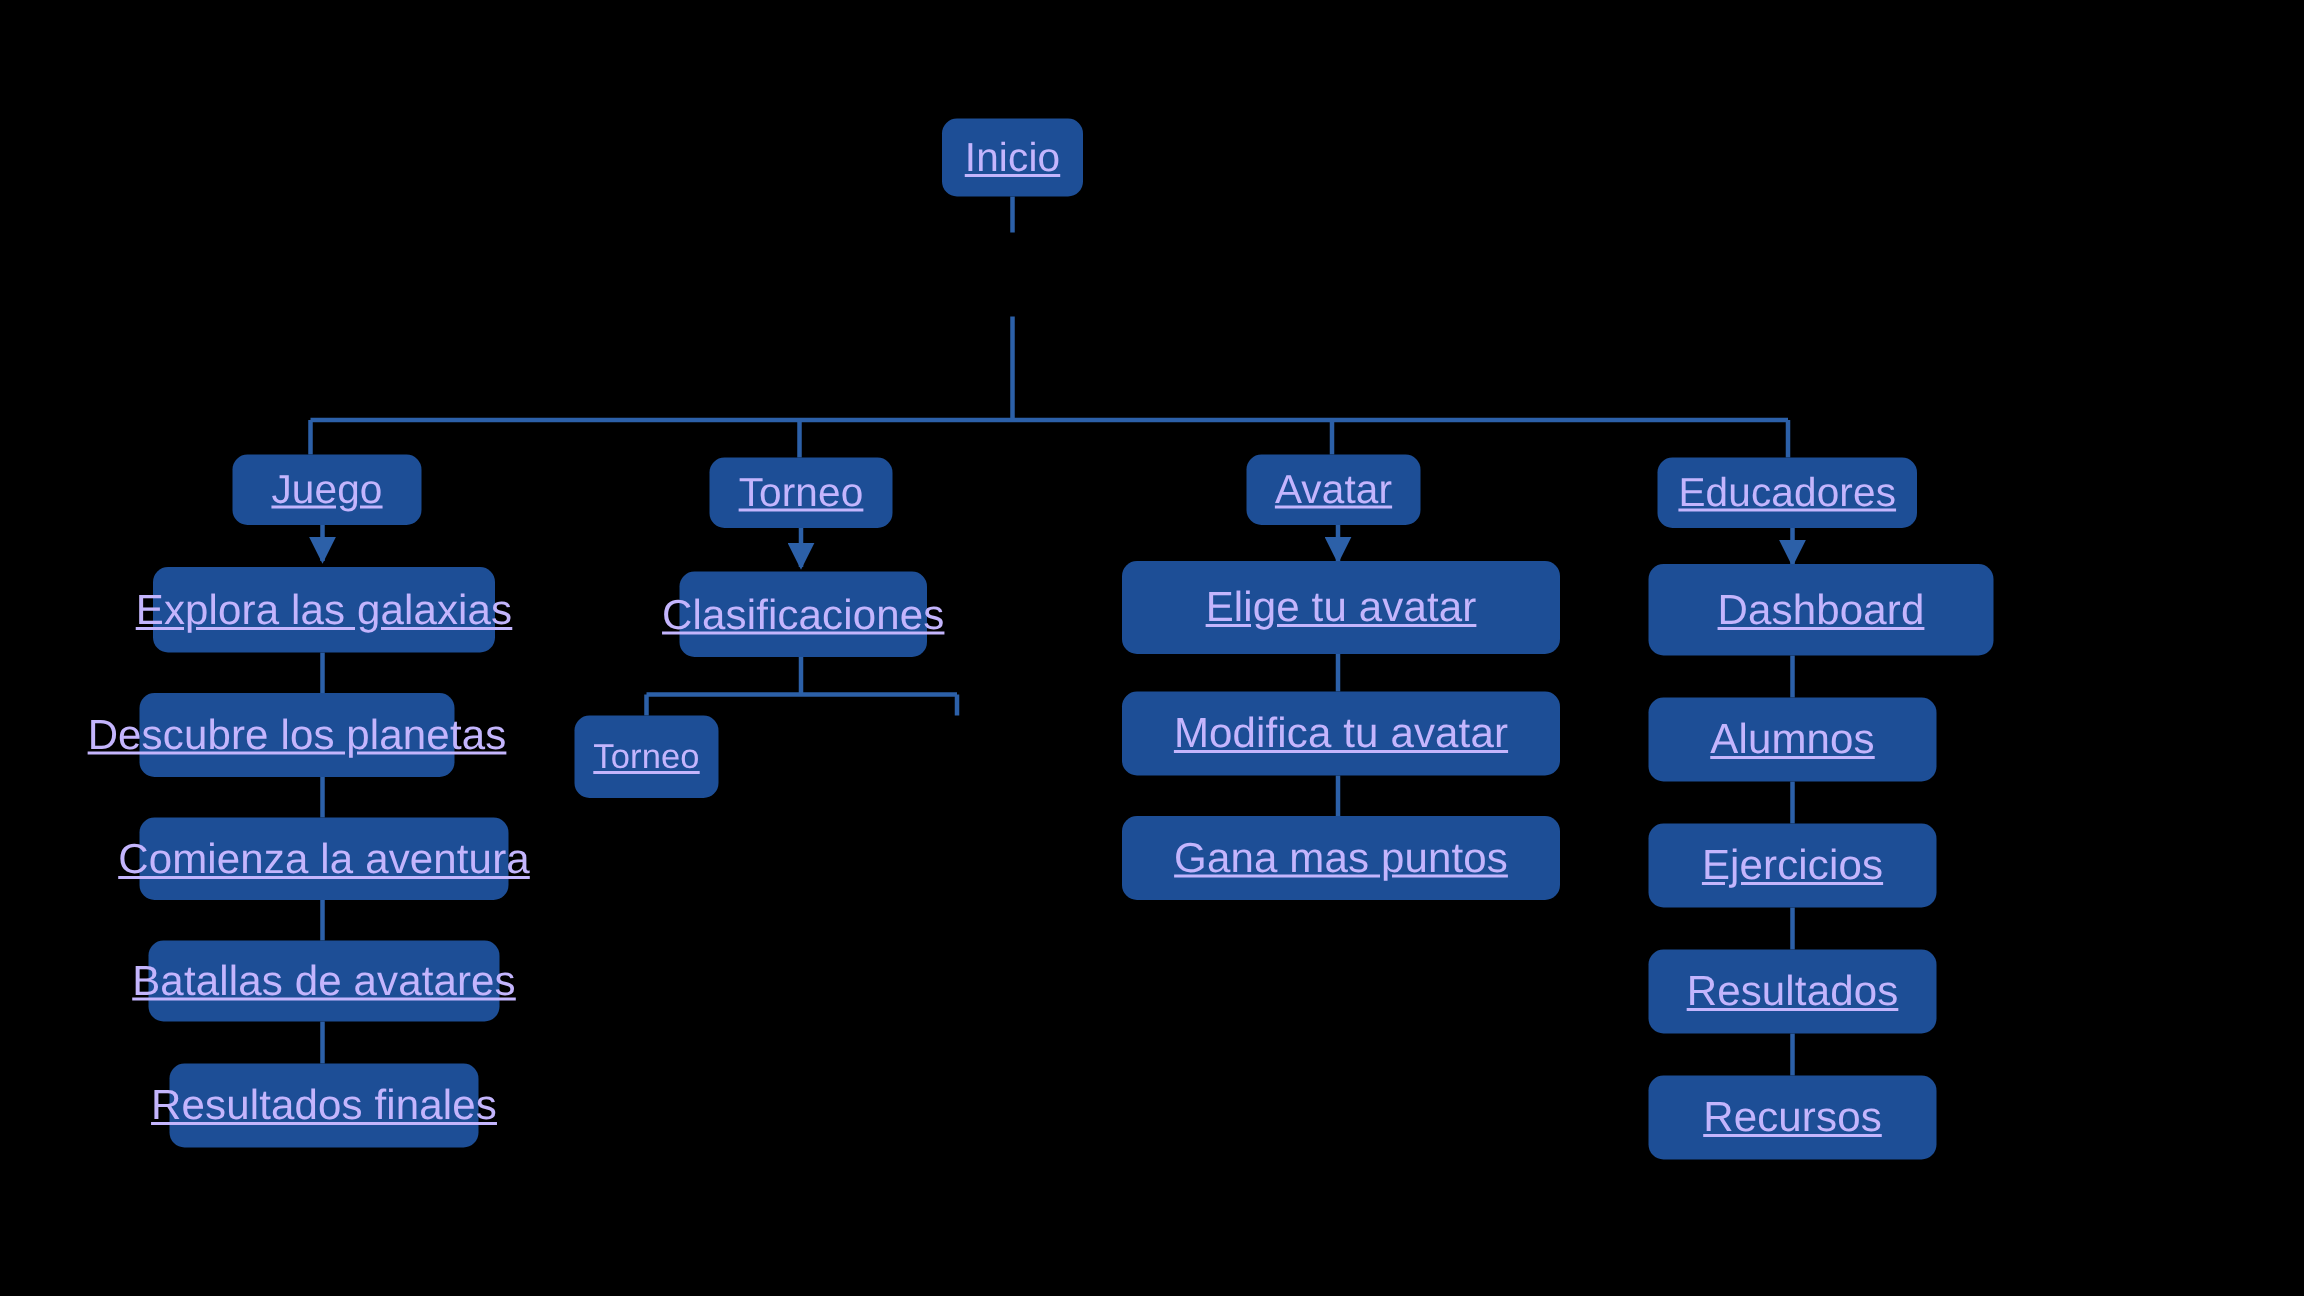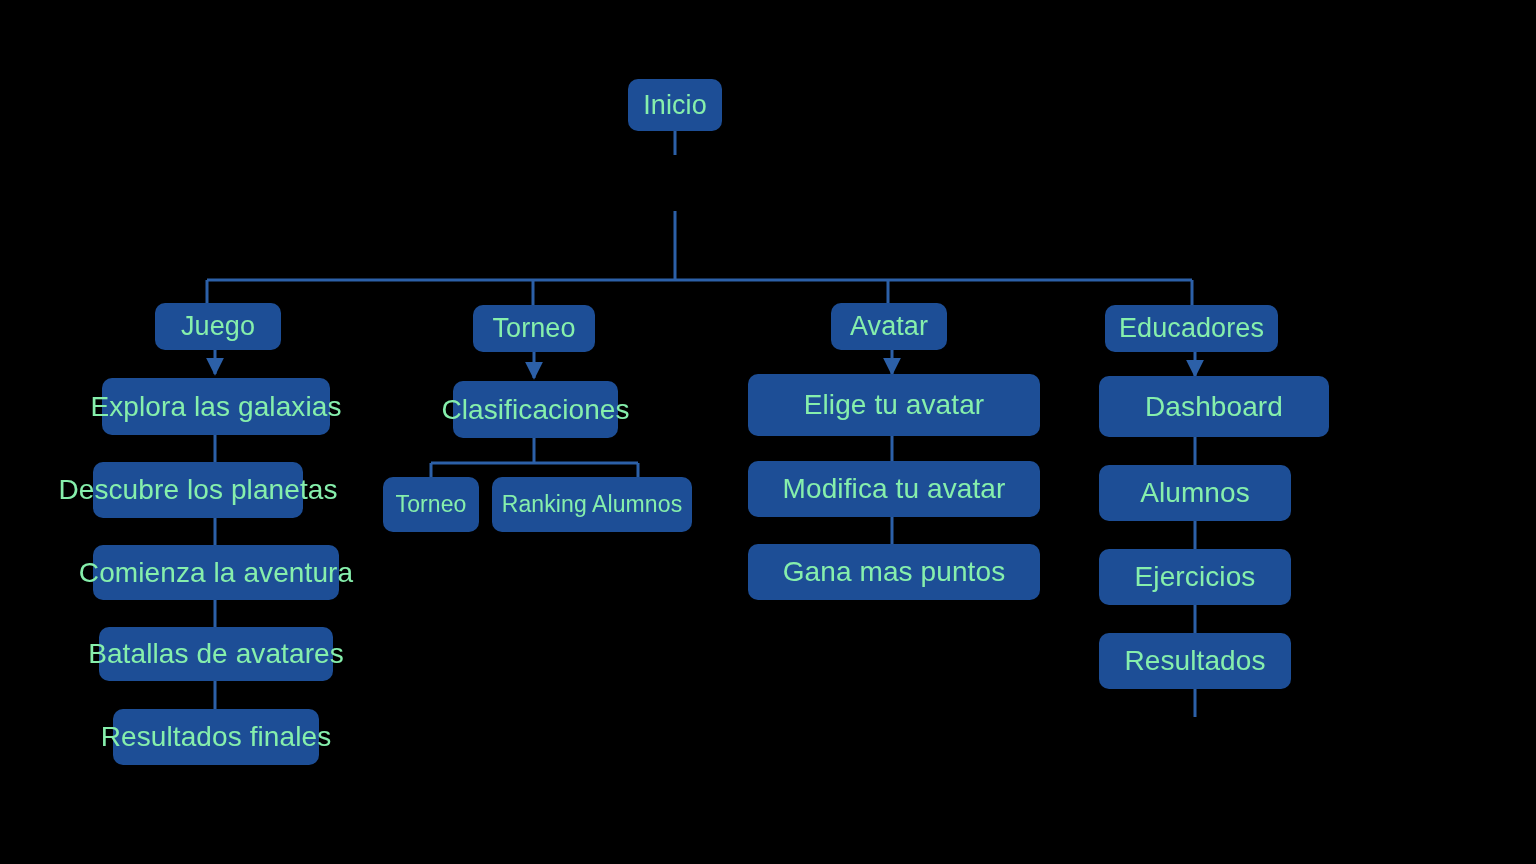--- a/index.html
+++ b/index.html
@@ -20,28 +20,29 @@
     left: 0; top: 0;
     width: 1536px;
     height: 864px;
     pointer-events: none;
   }
   .node {
     position: absolute;
     box-sizing: border-box;
     background: #1d4e96;
     border-radius: 10px;
-    color: #86efac;
+    color: #c4b5fd;
     display: flex;
     align-items: center;
     justify-content: center;
     text-align: center;
     line-height: 1;
     letter-spacing: 0.1px;
     white-space: nowrap;
+    text-decoration: underline;
     -webkit-font-smoothing: antialiased;
   }
   .node.lvl0 { font-size: 27px; }
   .node.lvl1 { font-size: 27px; }
   .node.lvl2 { font-size: 28px; }
   .node.lvl3 { font-size: 23px; }
 </style>
 </head>
 <body>
 
@@ -96,26 +97,26 @@
   <div class="node lvl1" style="left:155px; top:303px; width:126px; height:47px;">Juego</div>
   <div class="node lvl2" style="left:102px; top:378px; width:228px; height:57px;">Explora las galaxias</div>
   <div class="node lvl2" style="left:93px; top:462px; width:210px; height:56px;">Descubre los planetas</div>
   <div class="node lvl2" style="left:93px; top:545px; width:246px; height:55px;">Comienza la aventura</div>
   <div class="node lvl2" style="left:99px; top:627px; width:234px; height:54px;">Batallas de avatares</div>
   <div class="node lvl2" style="left:113px; top:709px; width:206px; height:56px;">Resultados finales</div>
 
   <div class="node lvl1" style="left:473px; top:305px; width:122px; height:47px;">Torneo</div>
   <div class="node lvl2" style="left:453px; top:381px; width:165px; height:57px;">Clasificaciones</div>
   <div class="node lvl3" style="left:383px; top:477px; width:96px; height:55px;">Torneo</div>
-  <div class="node lvl3" style="left:492px; top:477px; width:200px; height:55px;">Ranking Alumnos</div>
 
   <div class="node lvl1" style="left:831px; top:303px; width:116px; height:47px;">Avatar</div>
   <div class="node lvl2" style="left:748px; top:374px; width:292px; height:62px;">Elige tu avatar</div>
   <div class="node lvl2" style="left:748px; top:461px; width:292px; height:56px;">Modifica tu avatar</div>
   <div class="node lvl2" style="left:748px; top:544px; width:292px; height:56px;">Gana mas puntos</div>
 
   <div class="node lvl1" style="left:1105px; top:305px; width:173px; height:47px;">Educadores</div>
   <div class="node lvl2" style="left:1099px; top:376px; width:230px; height:61px;">Dashboard</div>
   <div class="node lvl2" style="left:1099px; top:465px; width:192px; height:56px;">Alumnos</div>
   <div class="node lvl2" style="left:1099px; top:633px; width:192px; height:56px;">Resultados</div>
   <div class="node lvl2" style="left:1099px; top:549px; width:192px; height:56px;">Ejercicios</div>
+  <div class="node lvl2" style="left:1099px; top:717px; width:192px; height:56px;">Recursos</div>
 
 </div>
 
 </body></html>

